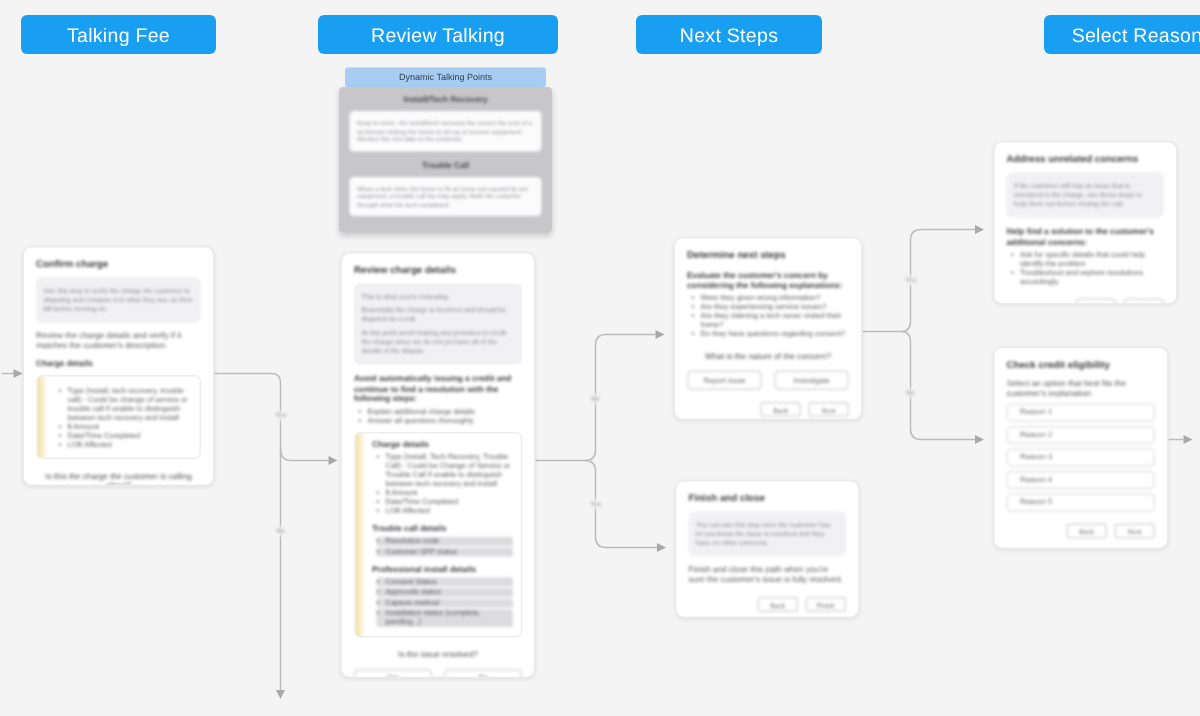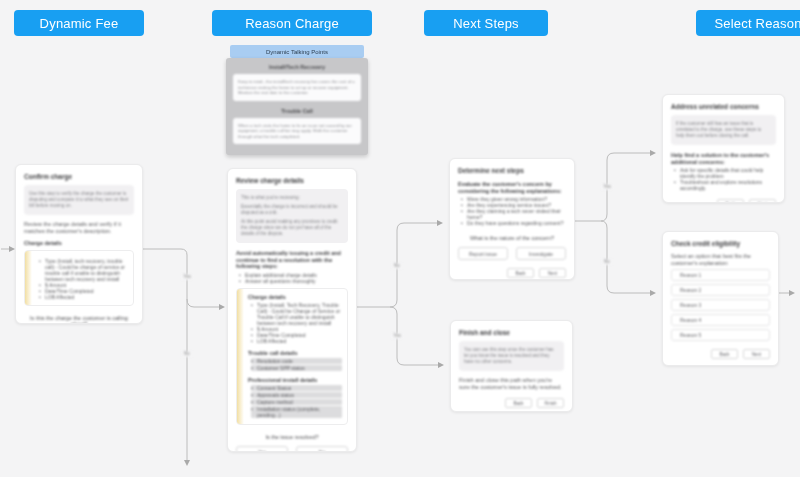--- a/index.html
+++ b/index.html
@@ -61,22 +61,22 @@
     color:#8e8e92; margin:4px 0 7px; }
 
   .bl  { filter:blur(1.2px); }
   .bls { filter:blur(0.9px); }
 </style>
 </head>
 <body>
 
 <div id="canvas">
 
-  <div class="flow-header" style="left:14px;width:130px;">Dynamic Fee</div>
-  <div class="flow-header" style="left:212px;width:160px;">Reason Charge</div>
+  <div class="flow-header" style="left:14px;width:130px;">Talking Fee</div>
+  <div class="flow-header" style="left:212px;width:160px;">Review Talking</div>
   <div class="flow-header" style="left:424px;width:124px;">Next Steps</div>
   <div class="flow-header" style="left:696px;width:124px;">Select Reason</div>
 
   <svg id="connectors" width="800" height="477">
     <path class="cline" d="M1,249 H9"></path>
     <polygon class="ahead" points="9,246 15,249 9,252"></polygon>
 
     <path class="cline" d="M143,249 H181 Q187,249 187,255 V460"></path>
     <polygon class="ahead" points="184,460 190,460 187,466"></polygon>
     <path class="cline" d="M187,299 Q187,307 194,307 H219"></path>

